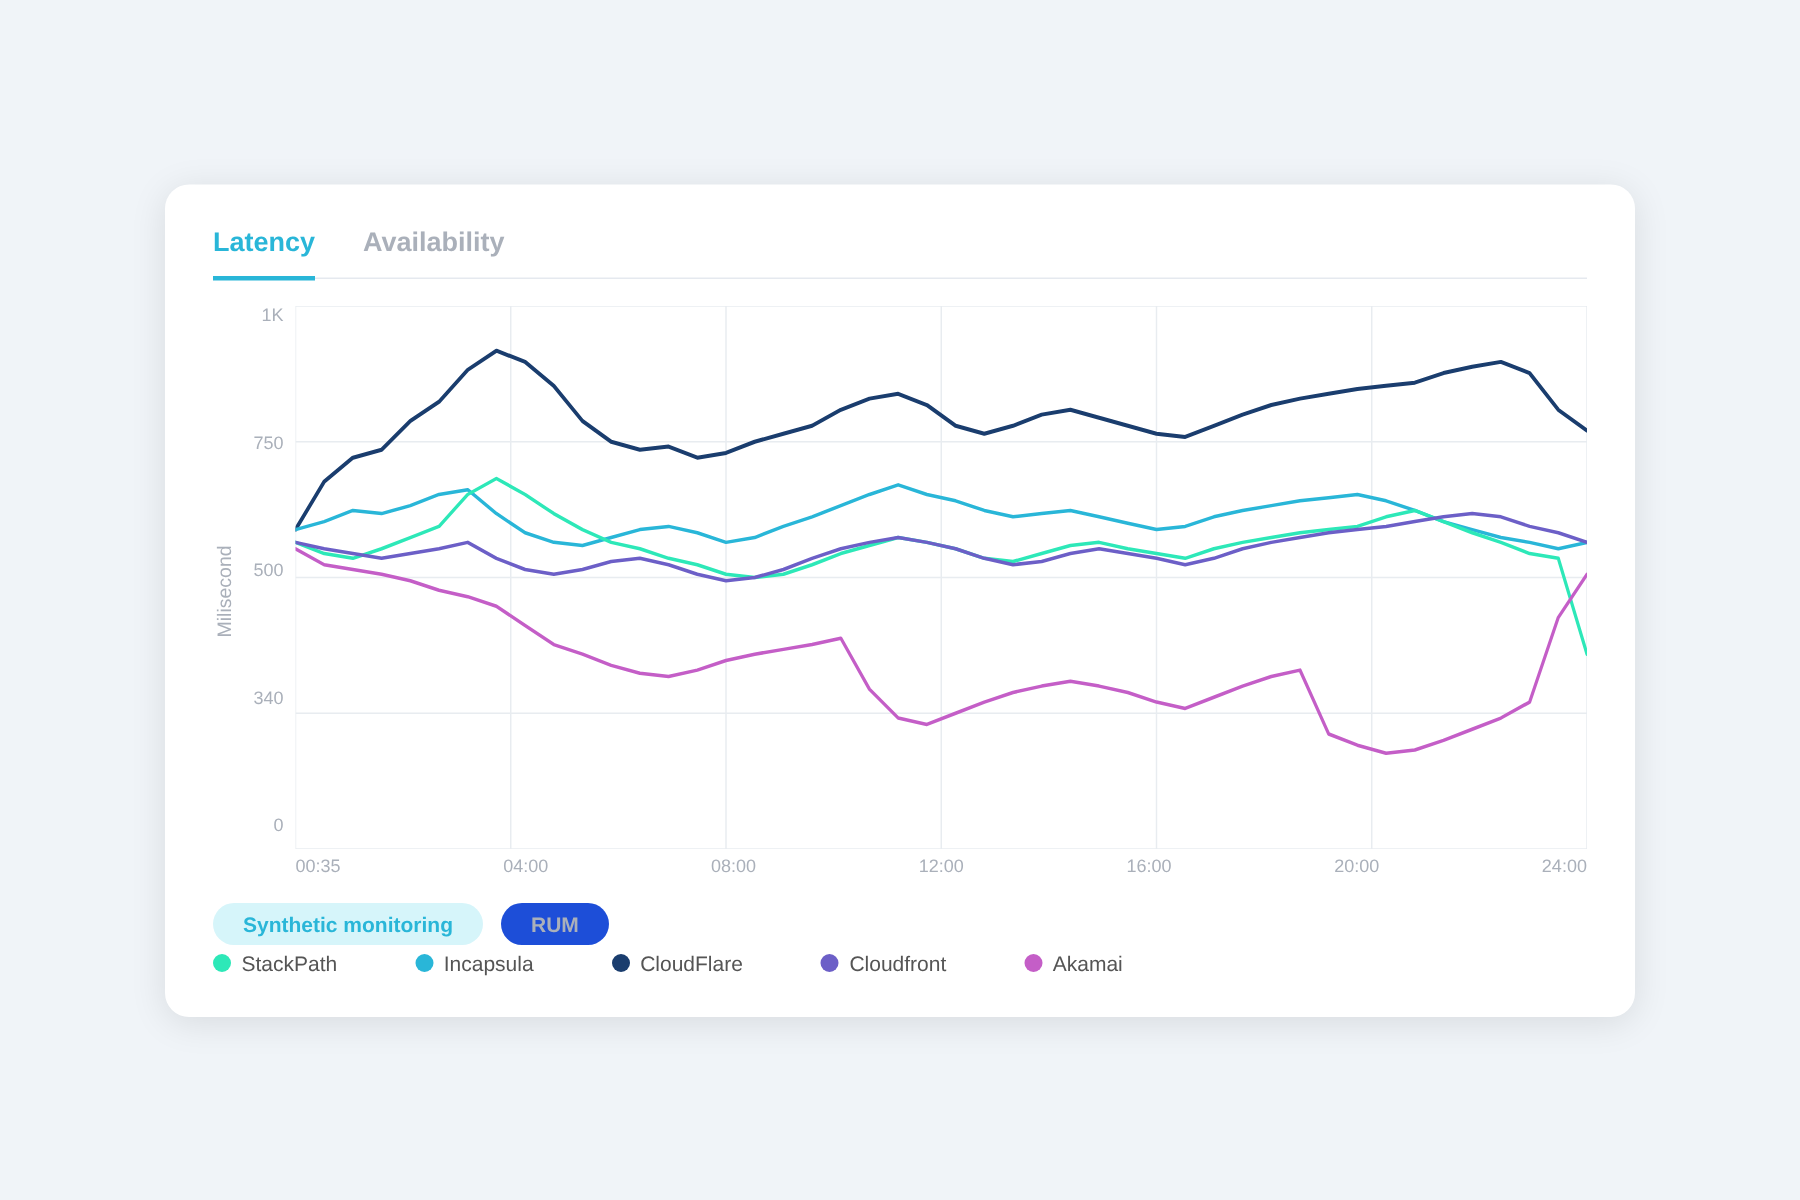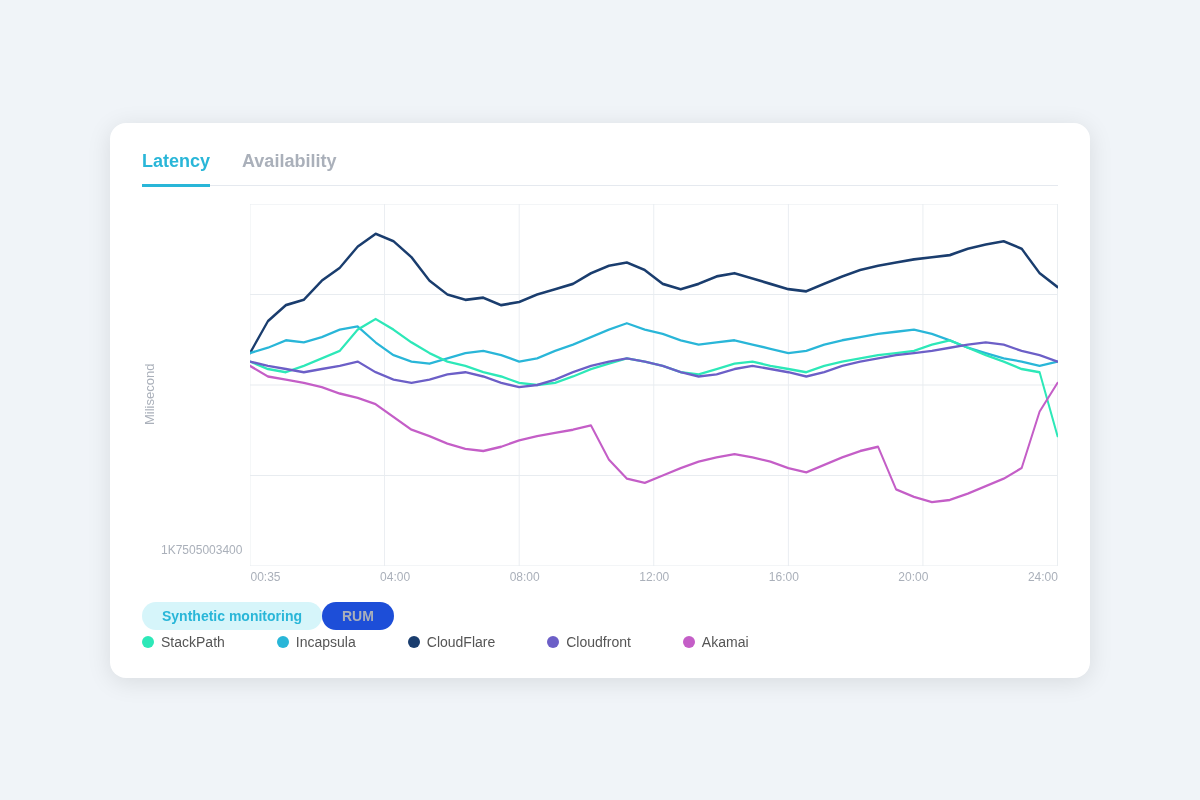--- a/index.html
+++ b/index.html
@@ -51,21 +51,21 @@
       writing-mode: vertical-rl;
       transform: rotate(180deg);
       font-size: 13px;
       color: #aab0ba;
       text-align: center;
       margin-right: 4px;
       white-space: nowrap;
     }
     .y-axis-ticks {
       display: flex;
-      flex-direction: row;
+      flex-direction: column;
       justify-content: space-between;
       align-items: flex-end;
       padding-right: 8px;
       padding-bottom: 28px;
       padding-top: 0;
       min-width: 36px;
     }
     .y-tick {
       font-size: 12px;
       color: #aab0ba;
@@ -90,20 +90,21 @@
     .x-tick {
       font-size: 12px;
       color: #aab0ba;
       text-align: center;
     }
     .legend-area {
       margin-top: 18px;
     }
     .legend-buttons {
       display: flex;
+      gap: 12px;
       margin-bottom: 0;
     }
     .legend-btn {
       padding: 6px 20px;
       border-radius: 20px;
       font-size: 14px;
       font-weight: 600;
       border: none;
       cursor: pointer;
     }

